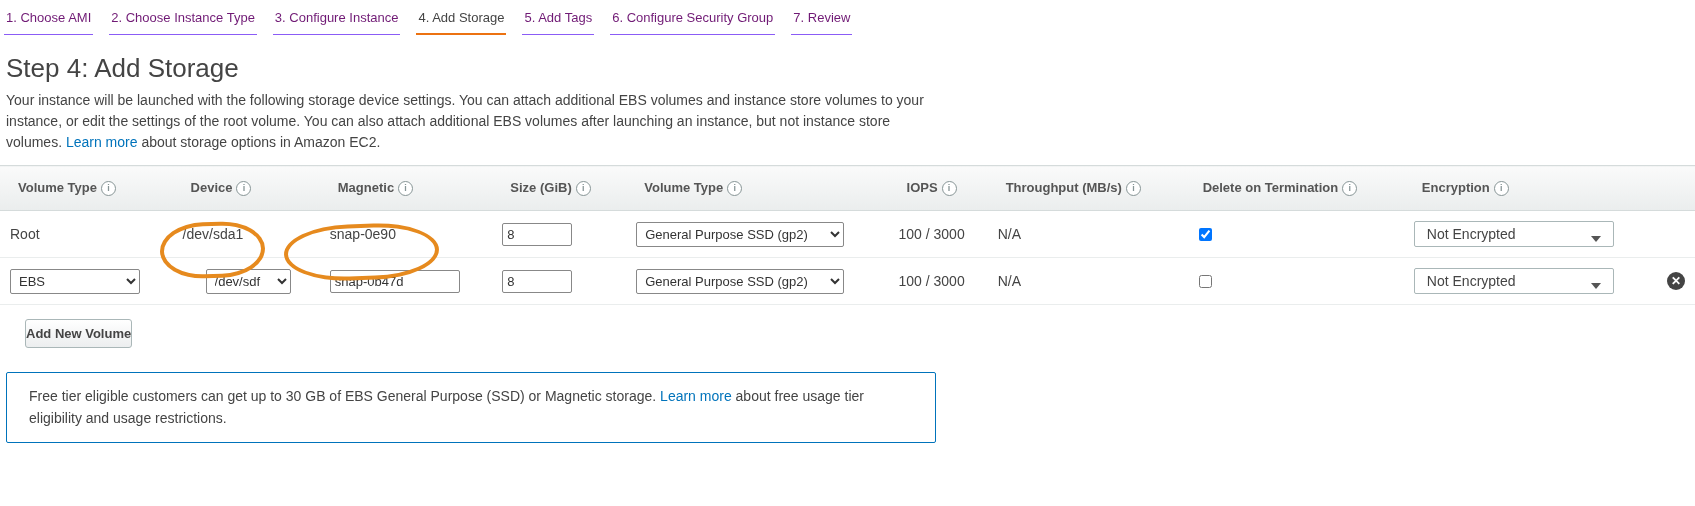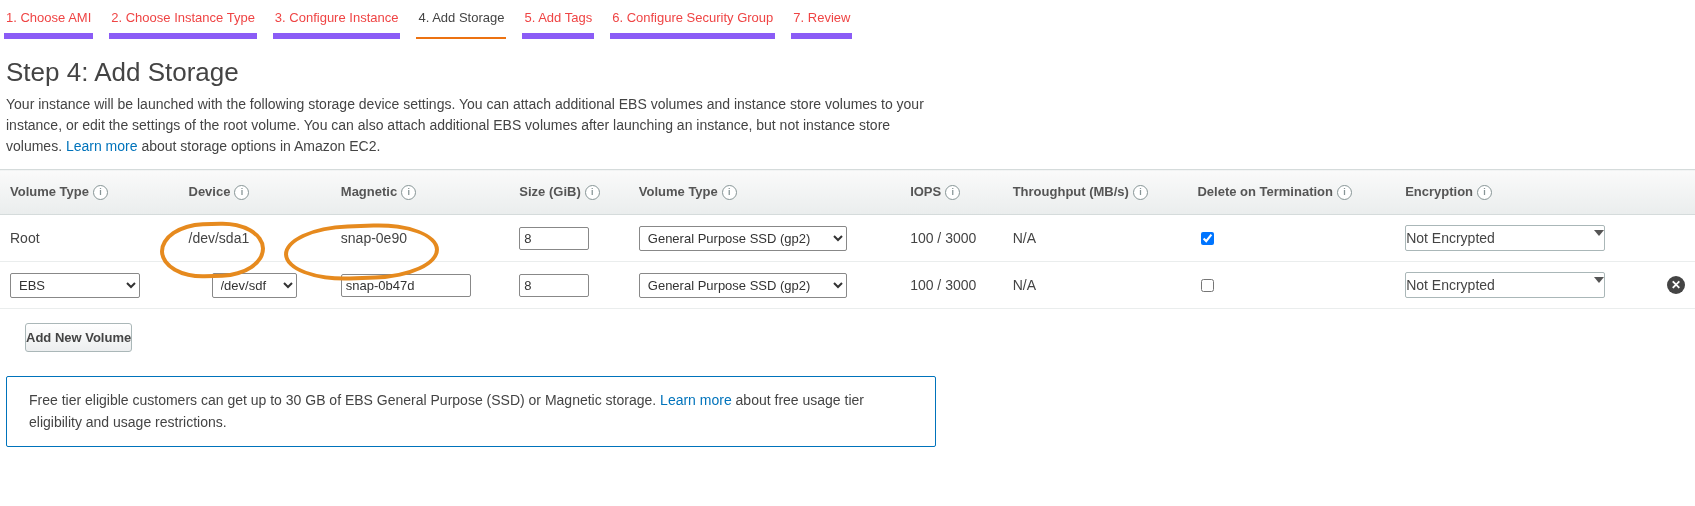--- a/index.html
+++ b/index.html
@@ -10,24 +10,24 @@
     color: #16191f;
     background: #fff;
     width: 1695px;
   }
   .wizard-tabs {
     display: flex;
     gap: 16px;
     padding: 6px 4px 0 4px;
   }
   .wizard-tab {
-    color: #ef4444;
+    color: #701a75;
     font-size: 13px;
     padding: 4px 2px 8px 2px;
-    border-bottom: 6px solid #8b5cf6;
+    border-bottom: 1px solid #8b5cf6;
     cursor: pointer;
     white-space: nowrap;
   }
   .wizard-tab.active {
     color: #444;
     border-bottom: 2px solid #ec7211;
   }
   .page-title {
     font-size: 26px;
     font-weight: 400;
@@ -47,21 +47,21 @@
     margin-top: 4px;
   }
   .storage-table thead th {
     background: linear-gradient(#fafafa, #eaeded);
     border-top: 1px solid #d5dbdb;
     border-bottom: 1px solid #d5dbdb;
     text-align: left;
     font-weight: 700;
     font-size: 13px;
     color: #555;
-    padding: 14px 10px;
+    padding: 14px 18px;
     white-space: nowrap;
   }
   .storage-table tbody td {
     border-bottom: 1px solid #eaeded;
     padding: 10px 10px;
     vertical-align: middle;
     font-size: 14px;
     color: #444;
   }
   .info-icon {
@@ -88,25 +88,25 @@
     background: #fff;
     color: #333;
   }
   .size-input { width: 70px; }
   .device-select { width: 85px; margin-left: 23px; }
   .snapshot-input { width: 130px; }
   .voltype-select { width: 208px; }
   .ebs-select { width: 130px; }
   .encryption-cell {
     display: flex;
-    align-items: flex-start;
+    align-items: flex-end;
     justify-content: space-between;
     border: 1px solid #aab7b8;
     border-radius: 2px;
-    padding: 4px 0;
+    padding: 4px 12px;
     width: 200px;
     cursor: pointer;
     background:#fff;
   }
   .caret-down {
     width:0;height:0;border-left:5px solid transparent;border-right:5px solid transparent;border-top:6px solid #555;
   }
   .add-btn {
     margin: 14px 0 0 25px;
     padding: 6px 0;

